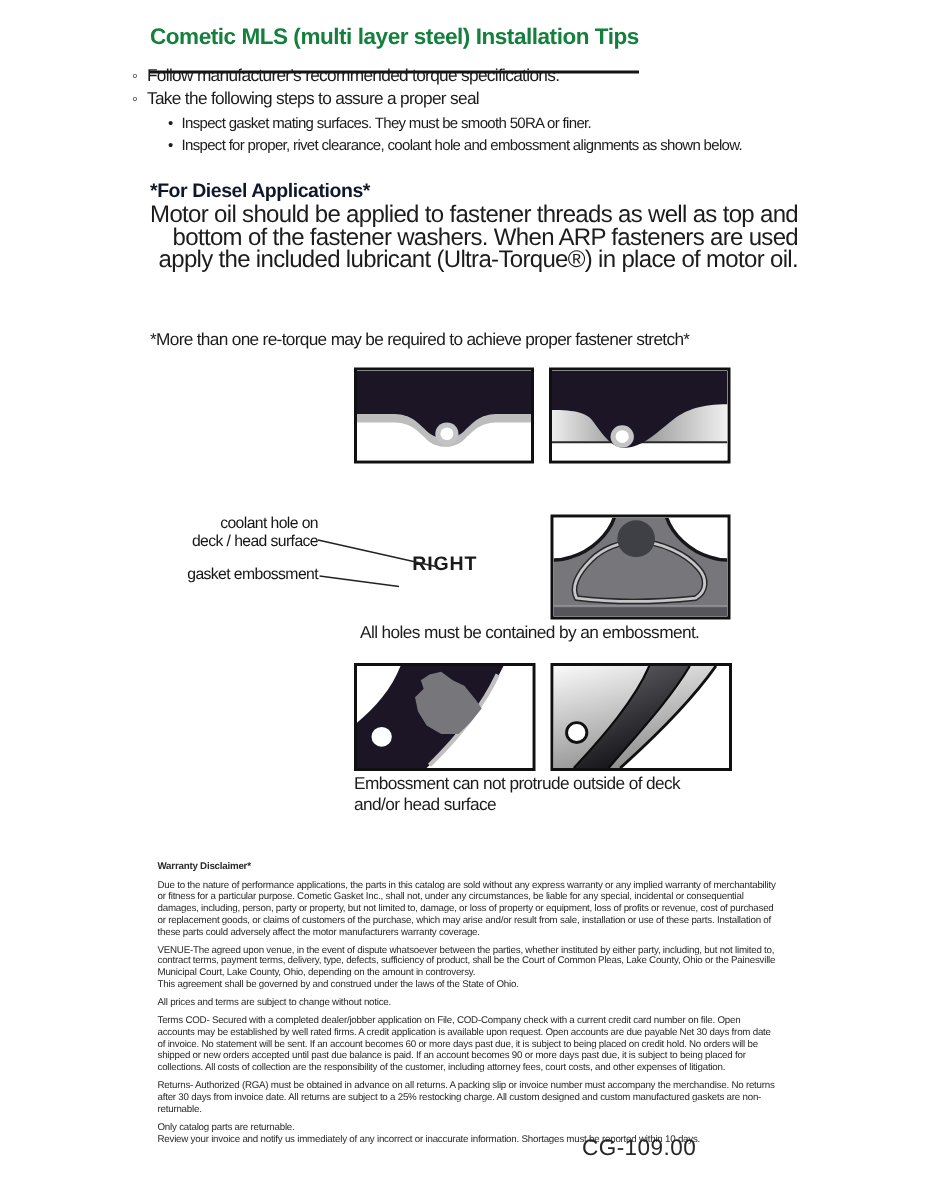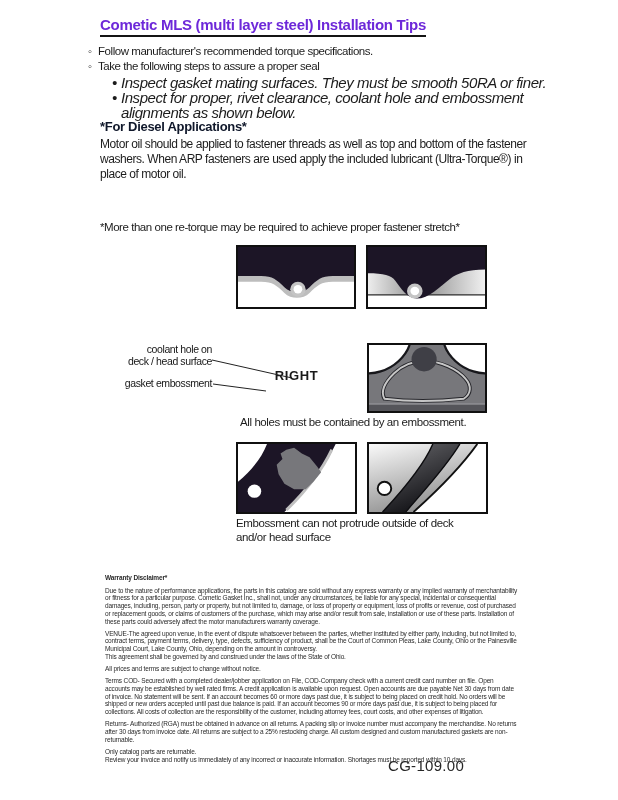--- a/index.html
+++ b/index.html
@@ -6,33 +6,33 @@
   html,body { background:#ffffff; }
   .page {
     position:relative; width:618px; height:800px; background:#ffffff;
     font-family:"Liberation Sans", sans-serif; color:#1c1c1c; overflow:hidden;
   }
   .abs { position:absolute; }
 
   
   .doc-title {
     left:100px; top:16px; font-size:15px; font-weight:bold; letter-spacing:-0.3px;
-    color:#6d28d9; border-bottom:2px solid #141414; padding-bottom:2px;
+    color:#15803d; border-bottom:2px solid #141414; padding-bottom:14px;
   }
 
   
   .tips { left:88px; top:44px; width:490px; }
   .tip { position:relative; font-size:11.5px; letter-spacing:-0.45px; line-height:15.3px; padding-left:10px; }
   .tip::before { content:"◦"; position:absolute; left:0; top:0; font-size:11px; }
-  .subtip { position:relative; font-size:15px; letter-spacing:-0.45px; line-height:15.3px; padding-left:33px;font-style:italic; }
+  .subtip { position:relative; font-size:10px; letter-spacing:-0.45px; line-height:15.3px; padding-left:33px; }
   .subtip::before { content:"•"; position:absolute; left:24px; top:0; }
 
   
   .sec-heading { left:100px; top:119px; font-size:13px; font-weight:bold; letter-spacing:-0.3px; color:#0f172a; }
-  .para { font-size:12px; letter-spacing:-0.45px; line-height:14.8px; width:432px; }
+  .para { font-size:16px; letter-spacing:-0.45px; line-height:14.8px; width:432px;text-align:right; }
   .p1 { left:100px; top:137px; }
   .p2 { left:100px; top:171px; }
   .note { left:100px; top:221px; font-size:11.5px; letter-spacing:-0.45px; }
 
   
   .dg-label { width:121px; text-align:center; font-size:13px; font-weight:bold; letter-spacing:0.6px; color:#1a1a1a;margin-top:40px; }
   .dg-frame { border:2px solid #101010; background:#fff; overflow:hidden; }
   .dg-frame svg { display:block; }
   .caption { font-size:11.5px; letter-spacing:-0.4px; line-height:13.5px; white-space:pre-line; }
 

